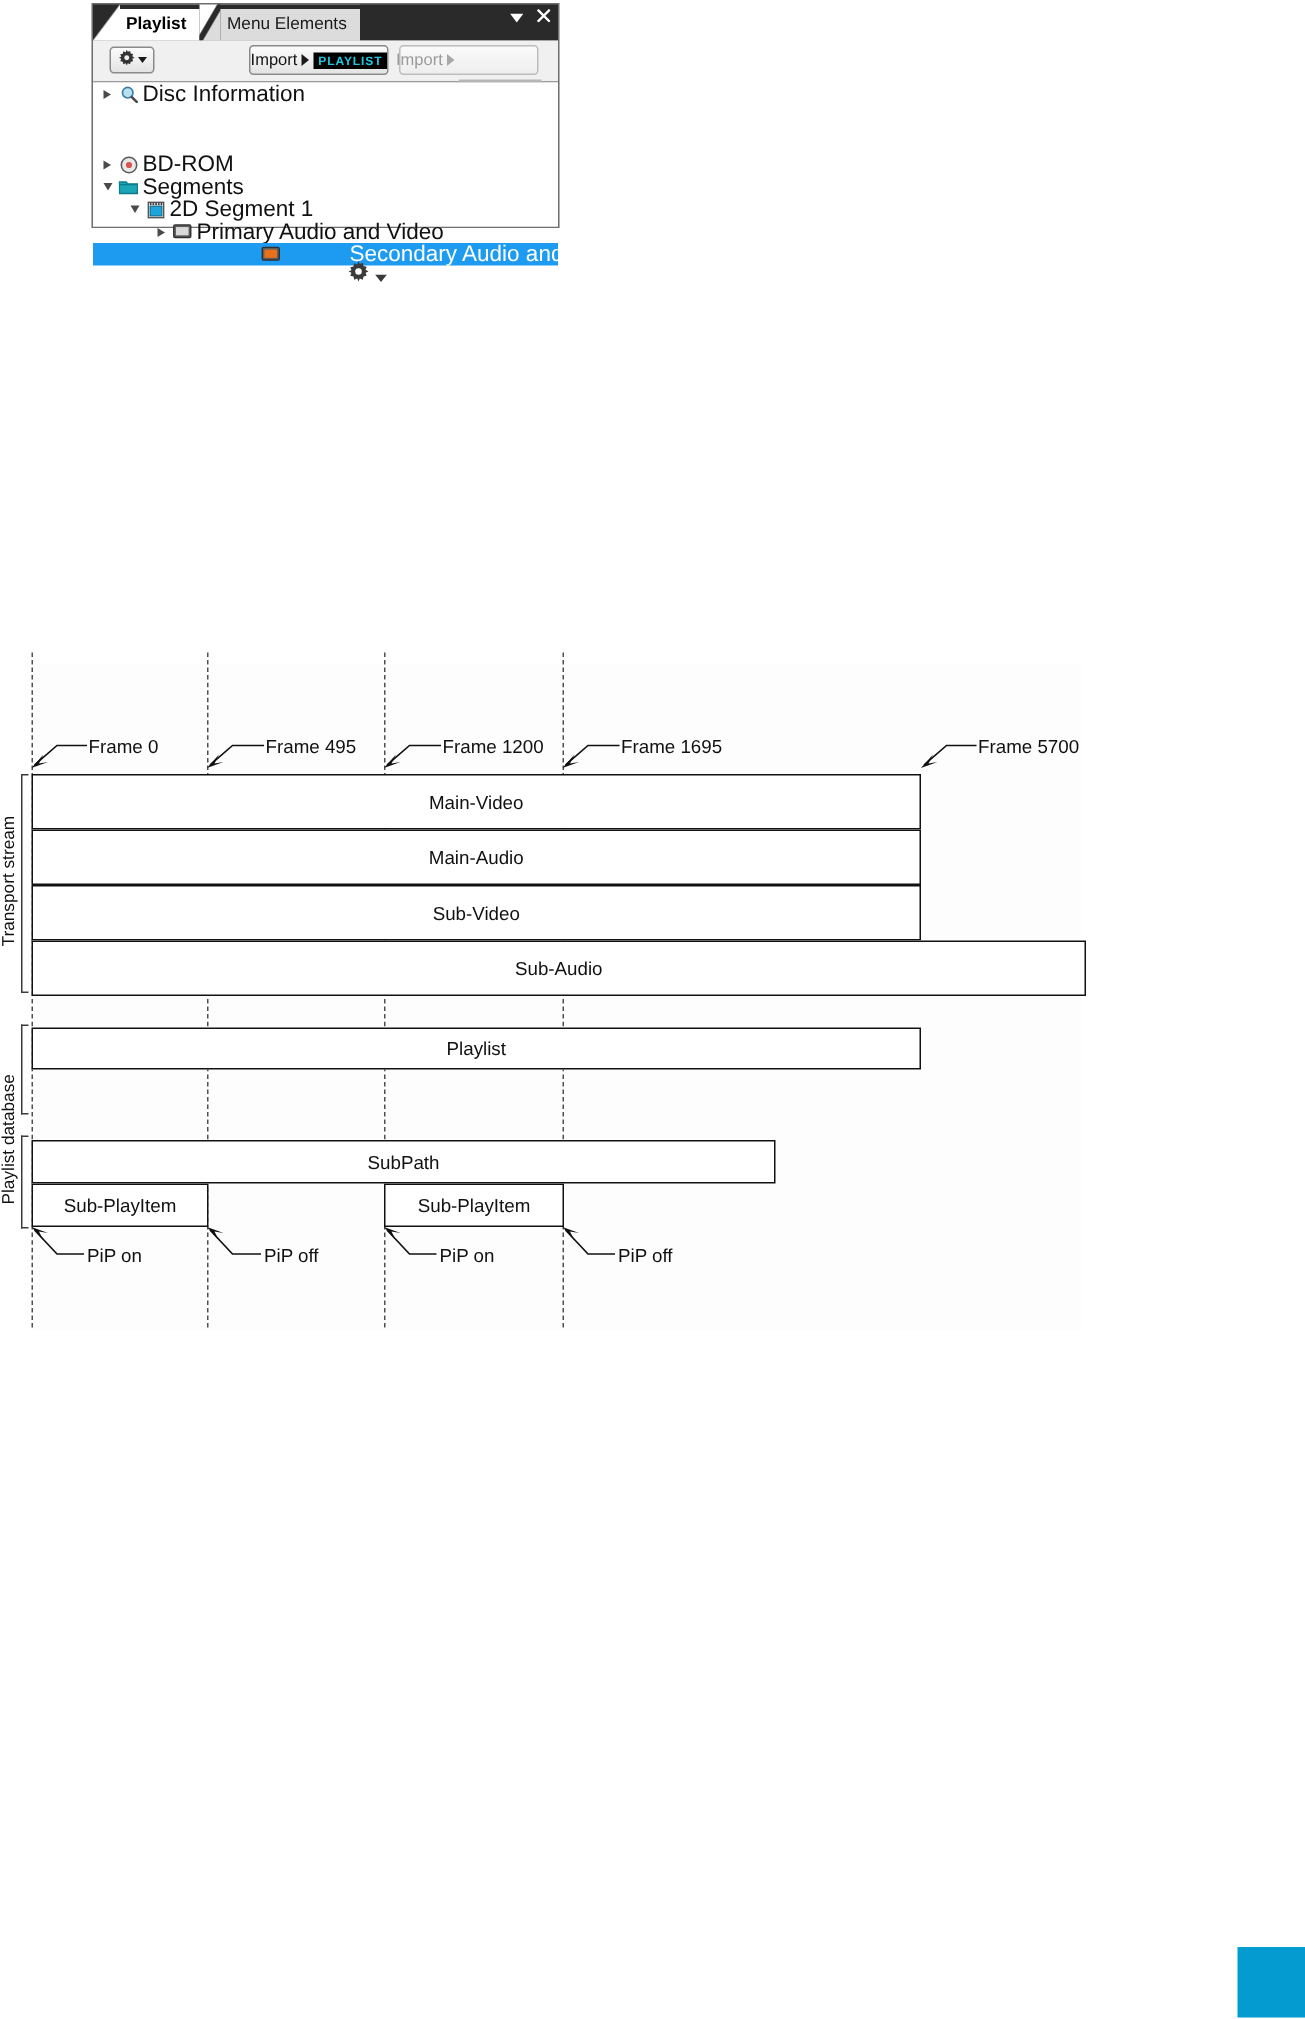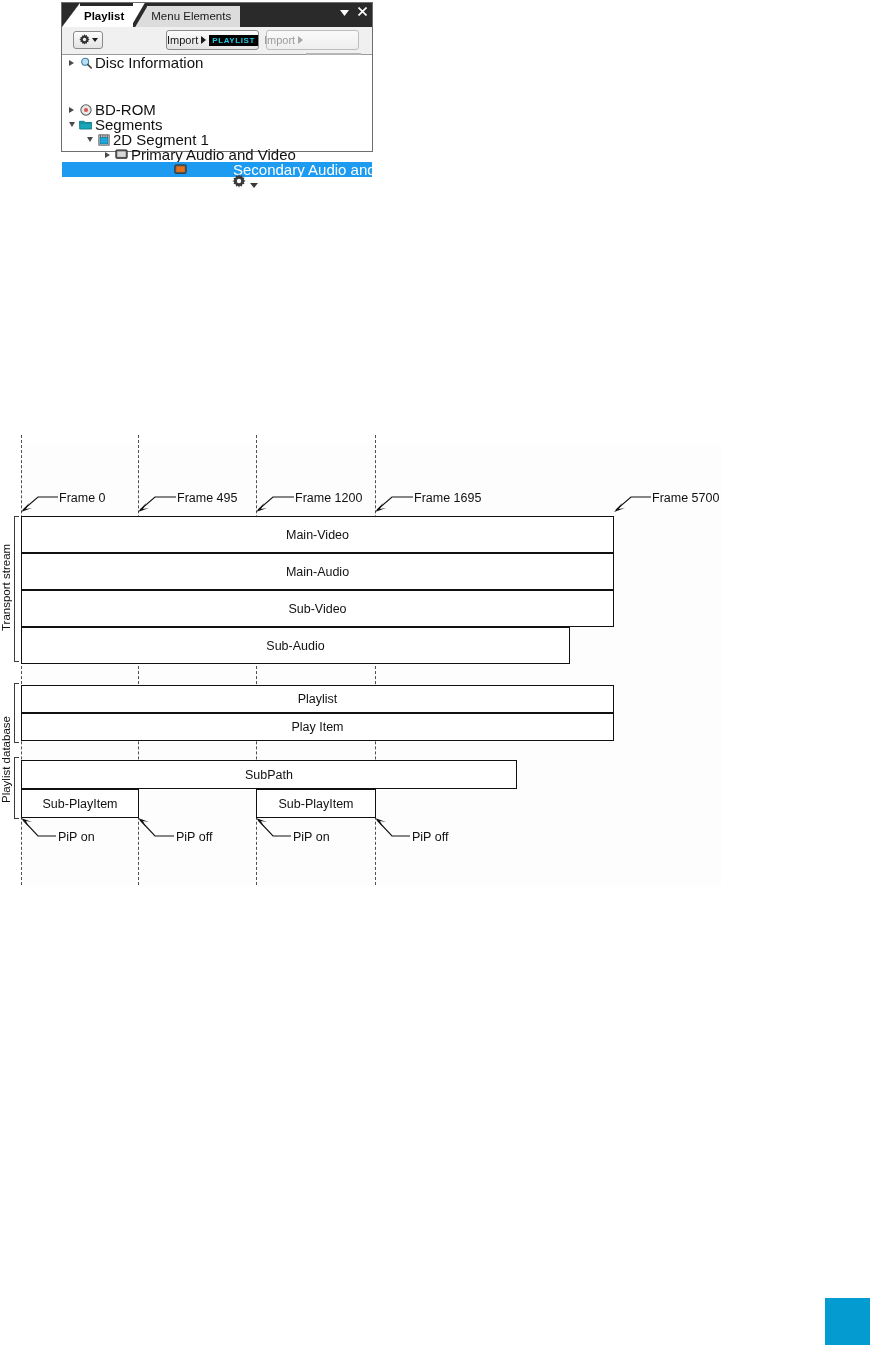--- a/index.html
+++ b/index.html
@@ -405,33 +405,30 @@
 
     <div class="dbox" style="left:21px; top:96px; width:593px; height:37px;">
       <span>Main-Video</span>
     </div>
     <div class="dbox" style="left:21px; top:133px; width:593px; height:37px;">
       <span>Main-Audio</span>
     </div>
     <div class="dbox" style="left:21px; top:170px; width:593px; height:37px;">
       <span>Sub-Video</span>
     </div>
-    <div class="dbox" style="left:21px; top:207px; width:549px; height:37px;">
+    <div class="dbox" style="left:21px; top:207px; width:703px; height:37px;">
       <span>Sub-Audio</span>
     </div>
 
     <div class="side-label" style="left:0px; top:262px; height:155px;">Playlist database</div>
     <div class="bracket" style="left:14px; top:263px; height:60px;"></div>
     <div class="bracket" style="left:14px; top:337px; height:62px;"></div>
 
     <div class="dbox" style="left:21px; top:265px; width:593px; height:28px;">
       <span>Playlist</span>
-    </div>
-    <div class="dbox" style="left:21px; top:293px; width:593px; height:28px;">
-      <span>Play Item</span>
     </div>
     <div class="dbox" style="left:21px; top:340px; width:496px; height:29px;">
       <span>SubPath</span>
     </div>
 
     <div class="dbox" style="left:21px; top:369px; width:118px; height:29px;">
       <span>Sub-PlayItem</span>
     </div>
     <div class="dbox" style="left:256px; top:369px; width:120px; height:29px;">
       <span>Sub-PlayItem</span>

